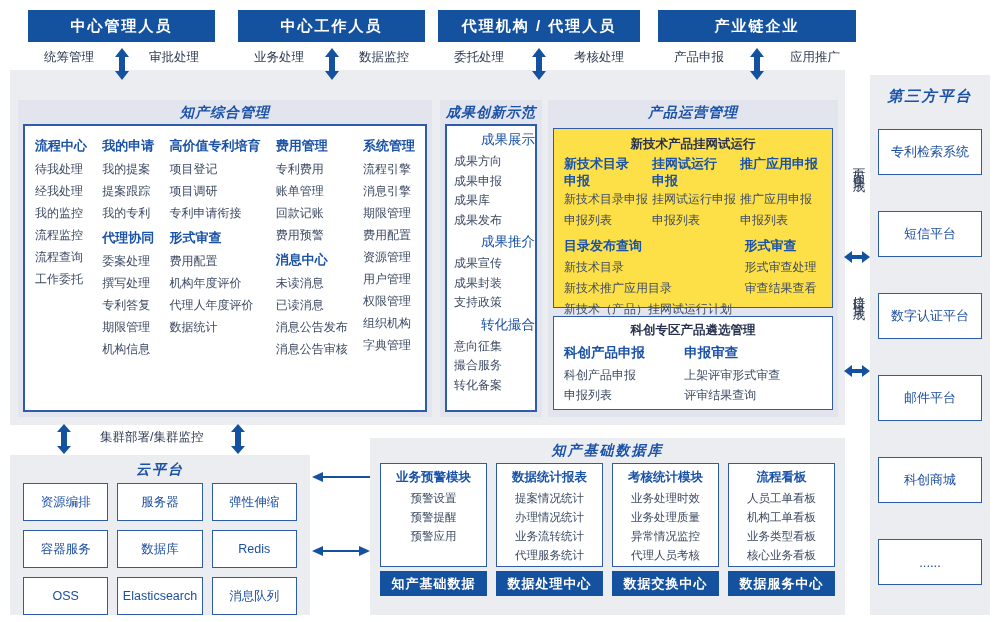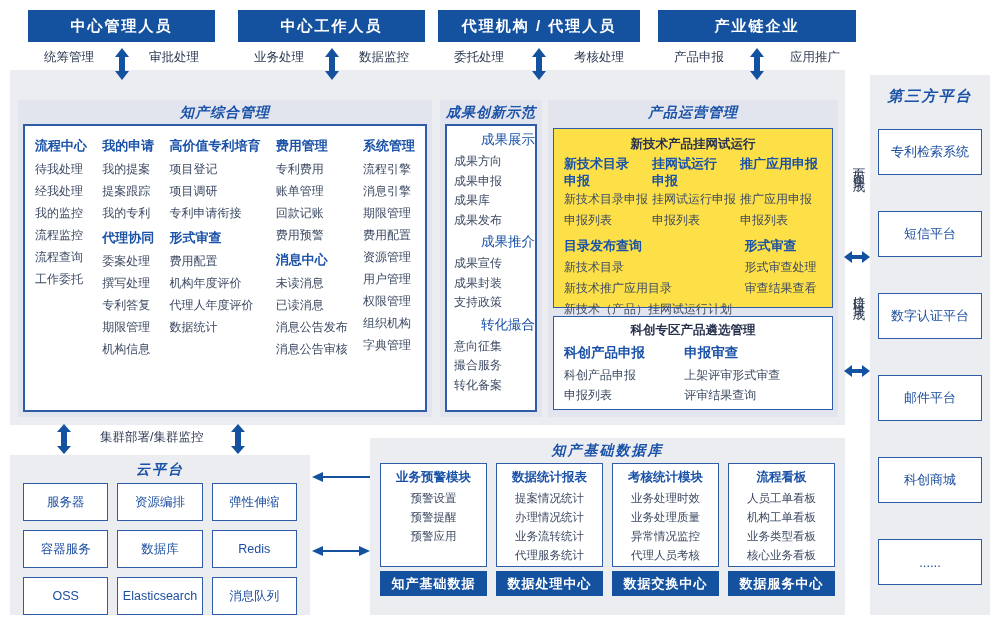--- a/index.html
+++ b/index.html
@@ -340,22 +340,22 @@
       <path d="M8 1 L15 9 H11 V23 H15 L8 31 L1 23 H5 V9 H1 Z" fill="#14519f"></path>
     </svg>
   <svg class="abs" style="left:230px;top:423px;" width="16" height="32">
       <path d="M8 1 L15 9 H11 V23 H15 L8 31 L1 23 H5 V9 H1 Z" fill="#14519f"></path>
     </svg>
   <div class="abs cluster-label">集群部署/集群监控</div>
 
   <div class="panel cloud-panel">
     <div class="panel-title">云平台</div>
     <div class="cloud-grid">
+        <div class="cloud-box">资源编排</div>
         <div class="cloud-box">服务器</div>
-        <div class="cloud-box">资源编排</div>
         <div class="cloud-box">弹性伸缩</div>
         <div class="cloud-box">容器服务</div>
         <div class="cloud-box">数据库</div>
         <div class="cloud-box">Redis</div>
         <div class="cloud-box">OSS</div>
         <div class="cloud-box">Elasticsearch</div>
         <div class="cloud-box">消息队列</div>
       </div>
   </div>
 

